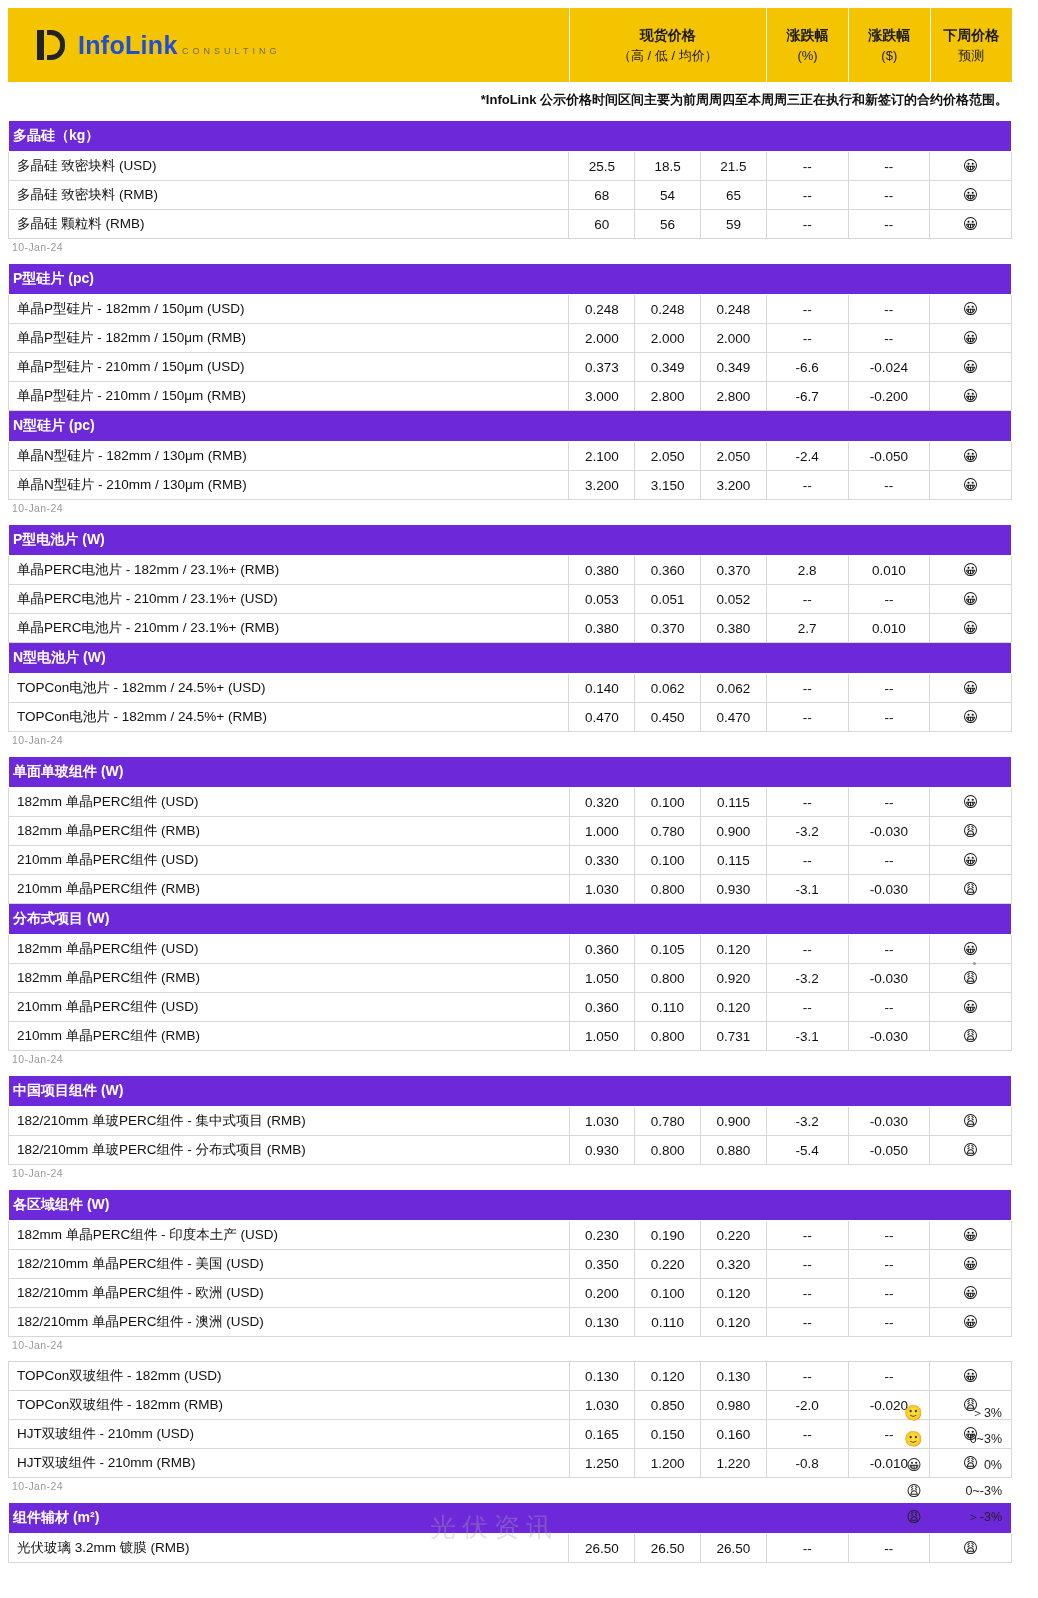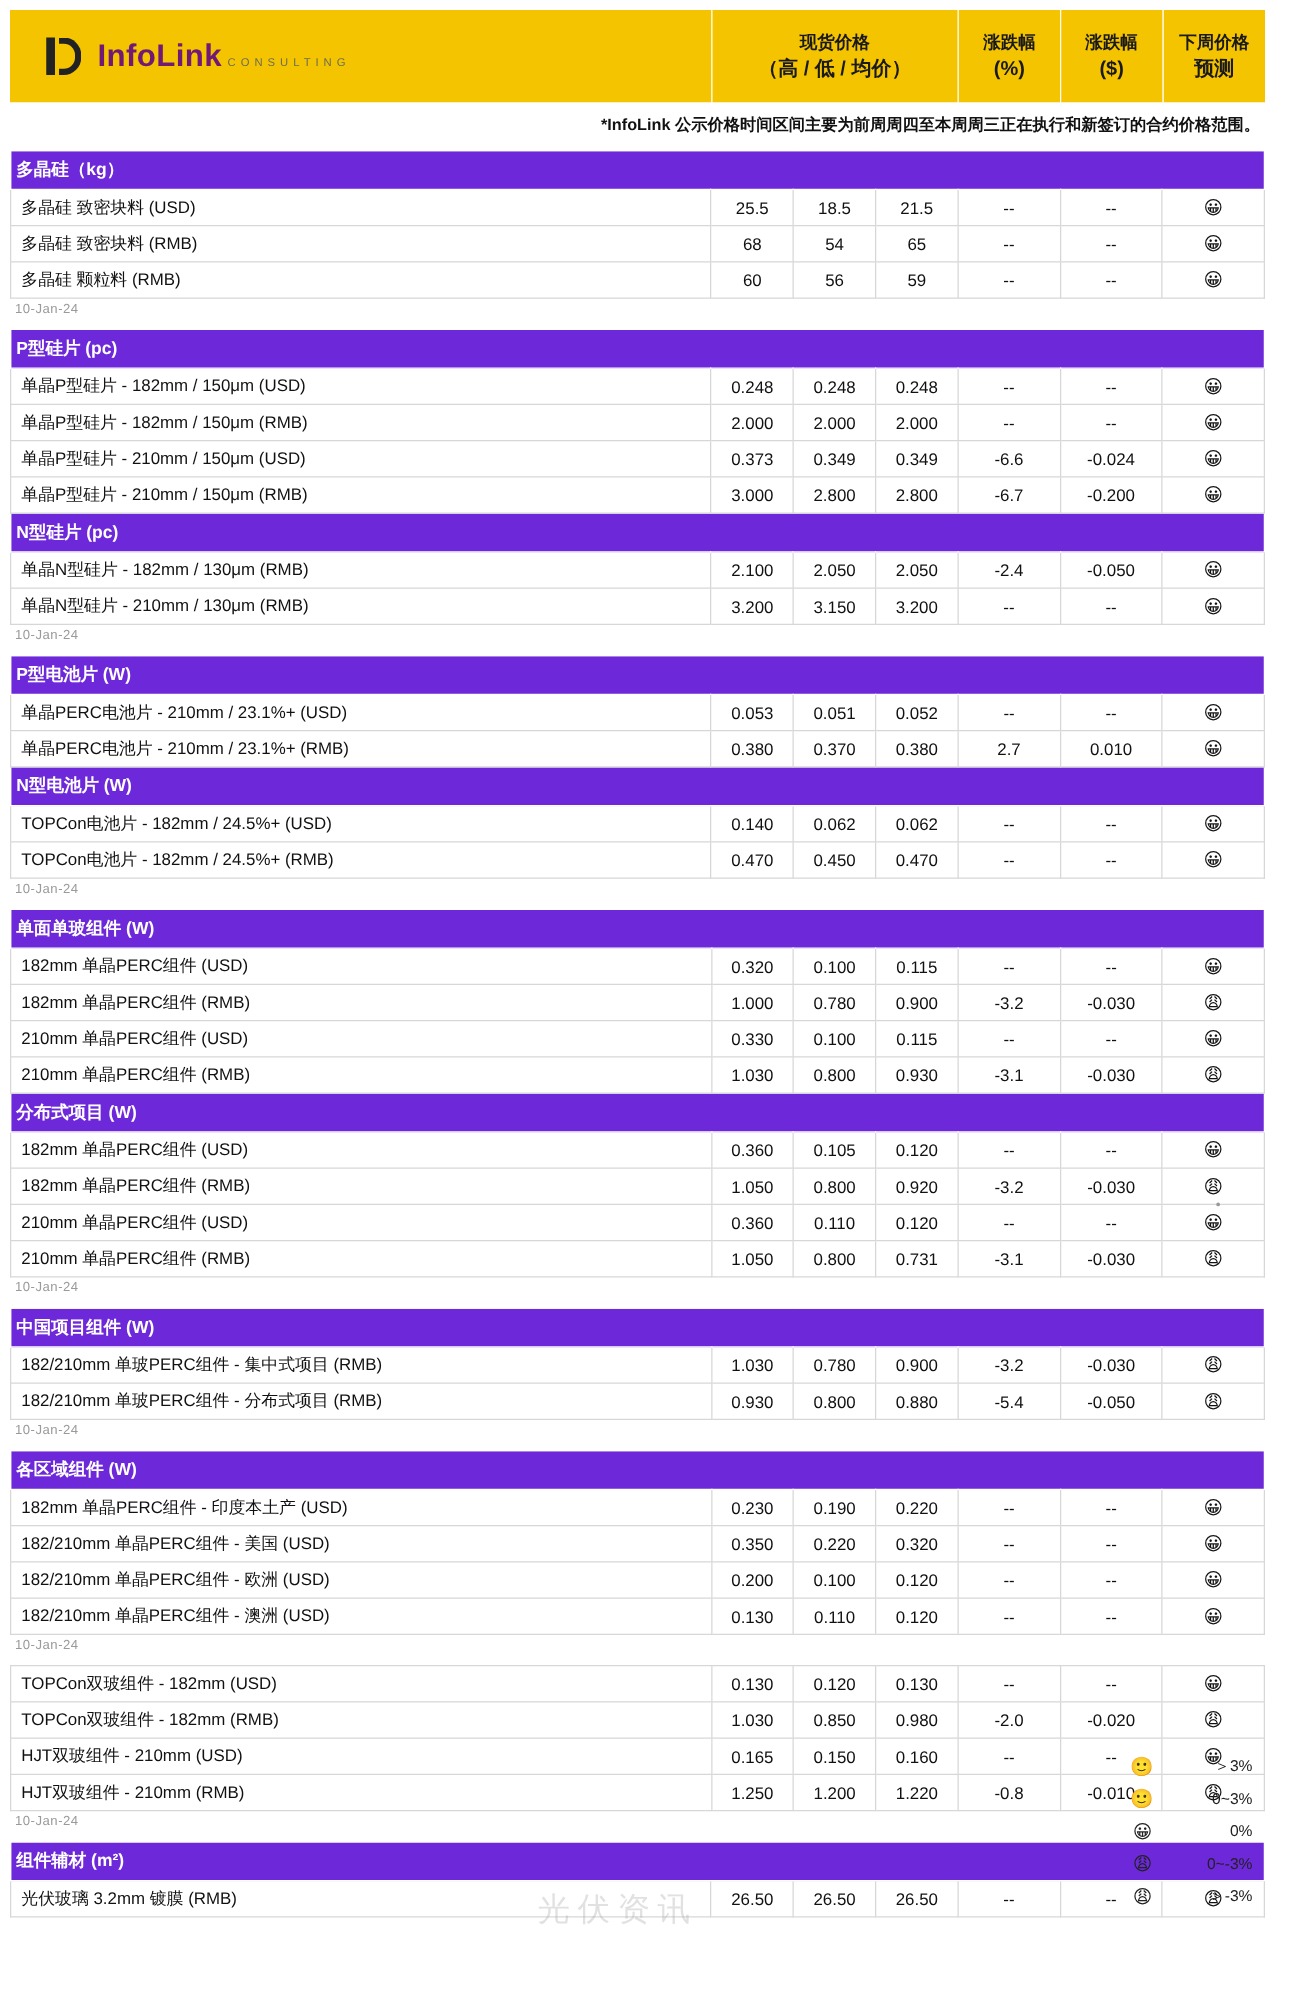--- a/index.html
+++ b/index.html
@@ -46,38 +46,38 @@
     width: 7px; height: 30px; background: #222;
   }
   .logo-mark .bar2 {
     position: absolute; left: 13px; top: 2px;
     width: 18px; height: 30px;
     border: 5px solid #222; border-left: none; border-radius: 0 14px 14px 0;
     background: transparent;
   }
   .logo-text { line-height: 1; }
   .logo-name {
-    font-size: 25px; font-weight: bold; color: #701a75;
+    font-size: 25px; font-weight: bold; color: #1d4ed8;
     letter-spacing: .3px;
   }
   .logo-sub {
     font-size: 9px; color: #6b6b55; letter-spacing: 4px; margin-top: 3px;
   }
   .hdr-cell {
     background: #F5C400;
     text-align: center;
     font-size: 14px;
     font-weight: bold;
     color: #1a1a1a;
     line-height: 1.5;
     border-left: 1px solid #ffffff;
     padding: 4px 12px;
     vertical-align: middle;
   }
-  .hdr-cell .sub { font-weight: bold; font-size: 16px; display: block; }
+  .hdr-cell .sub { font-weight: normal; font-size: 13px; display: block; }
 
   
   .note-row td {
     background: #ffffff;
     text-align: right;
     font-size: 13px;
     font-weight: bold;
     color: #111;
     padding: 9px 4px;
     border-bottom: 2px solid #ffffff;
@@ -326,20 +326,29 @@
           <col class="c-avg">
           <col class="c-pct">
           <col class="c-usd">
           <col class="c-fore">
         </colgroup>
         <tbody>
           <tr class="band">
             <td colspan="7">P型电池片 (W)</td>
           </tr>
           <tr class="data">
+            <td class="name">单晶PERC电池片 - 182mm / 23.1%+ (RMB)</td>
+            <td class="num">0.380</td>
+            <td class="num">0.360</td>
+            <td class="num">0.370</td>
+            <td class="chg pos">2.8</td>
+            <td class="chg pos">0.010</td>
+            <td class="fore">😀</td>
+          </tr>
+          <tr class="data">
             <td class="name">单晶PERC电池片 - 210mm / 23.1%+ (USD)</td>
             <td class="num">0.053</td>
             <td class="num">0.051</td>
             <td class="num">0.052</td>
             <td class="chg flat">--</td>
             <td class="chg flat">--</td>
             <td class="fore">😀</td>
           </tr>
           <tr class="data">
             <td class="name">单晶PERC电池片 - 210mm / 23.1%+ (RMB)</td>

